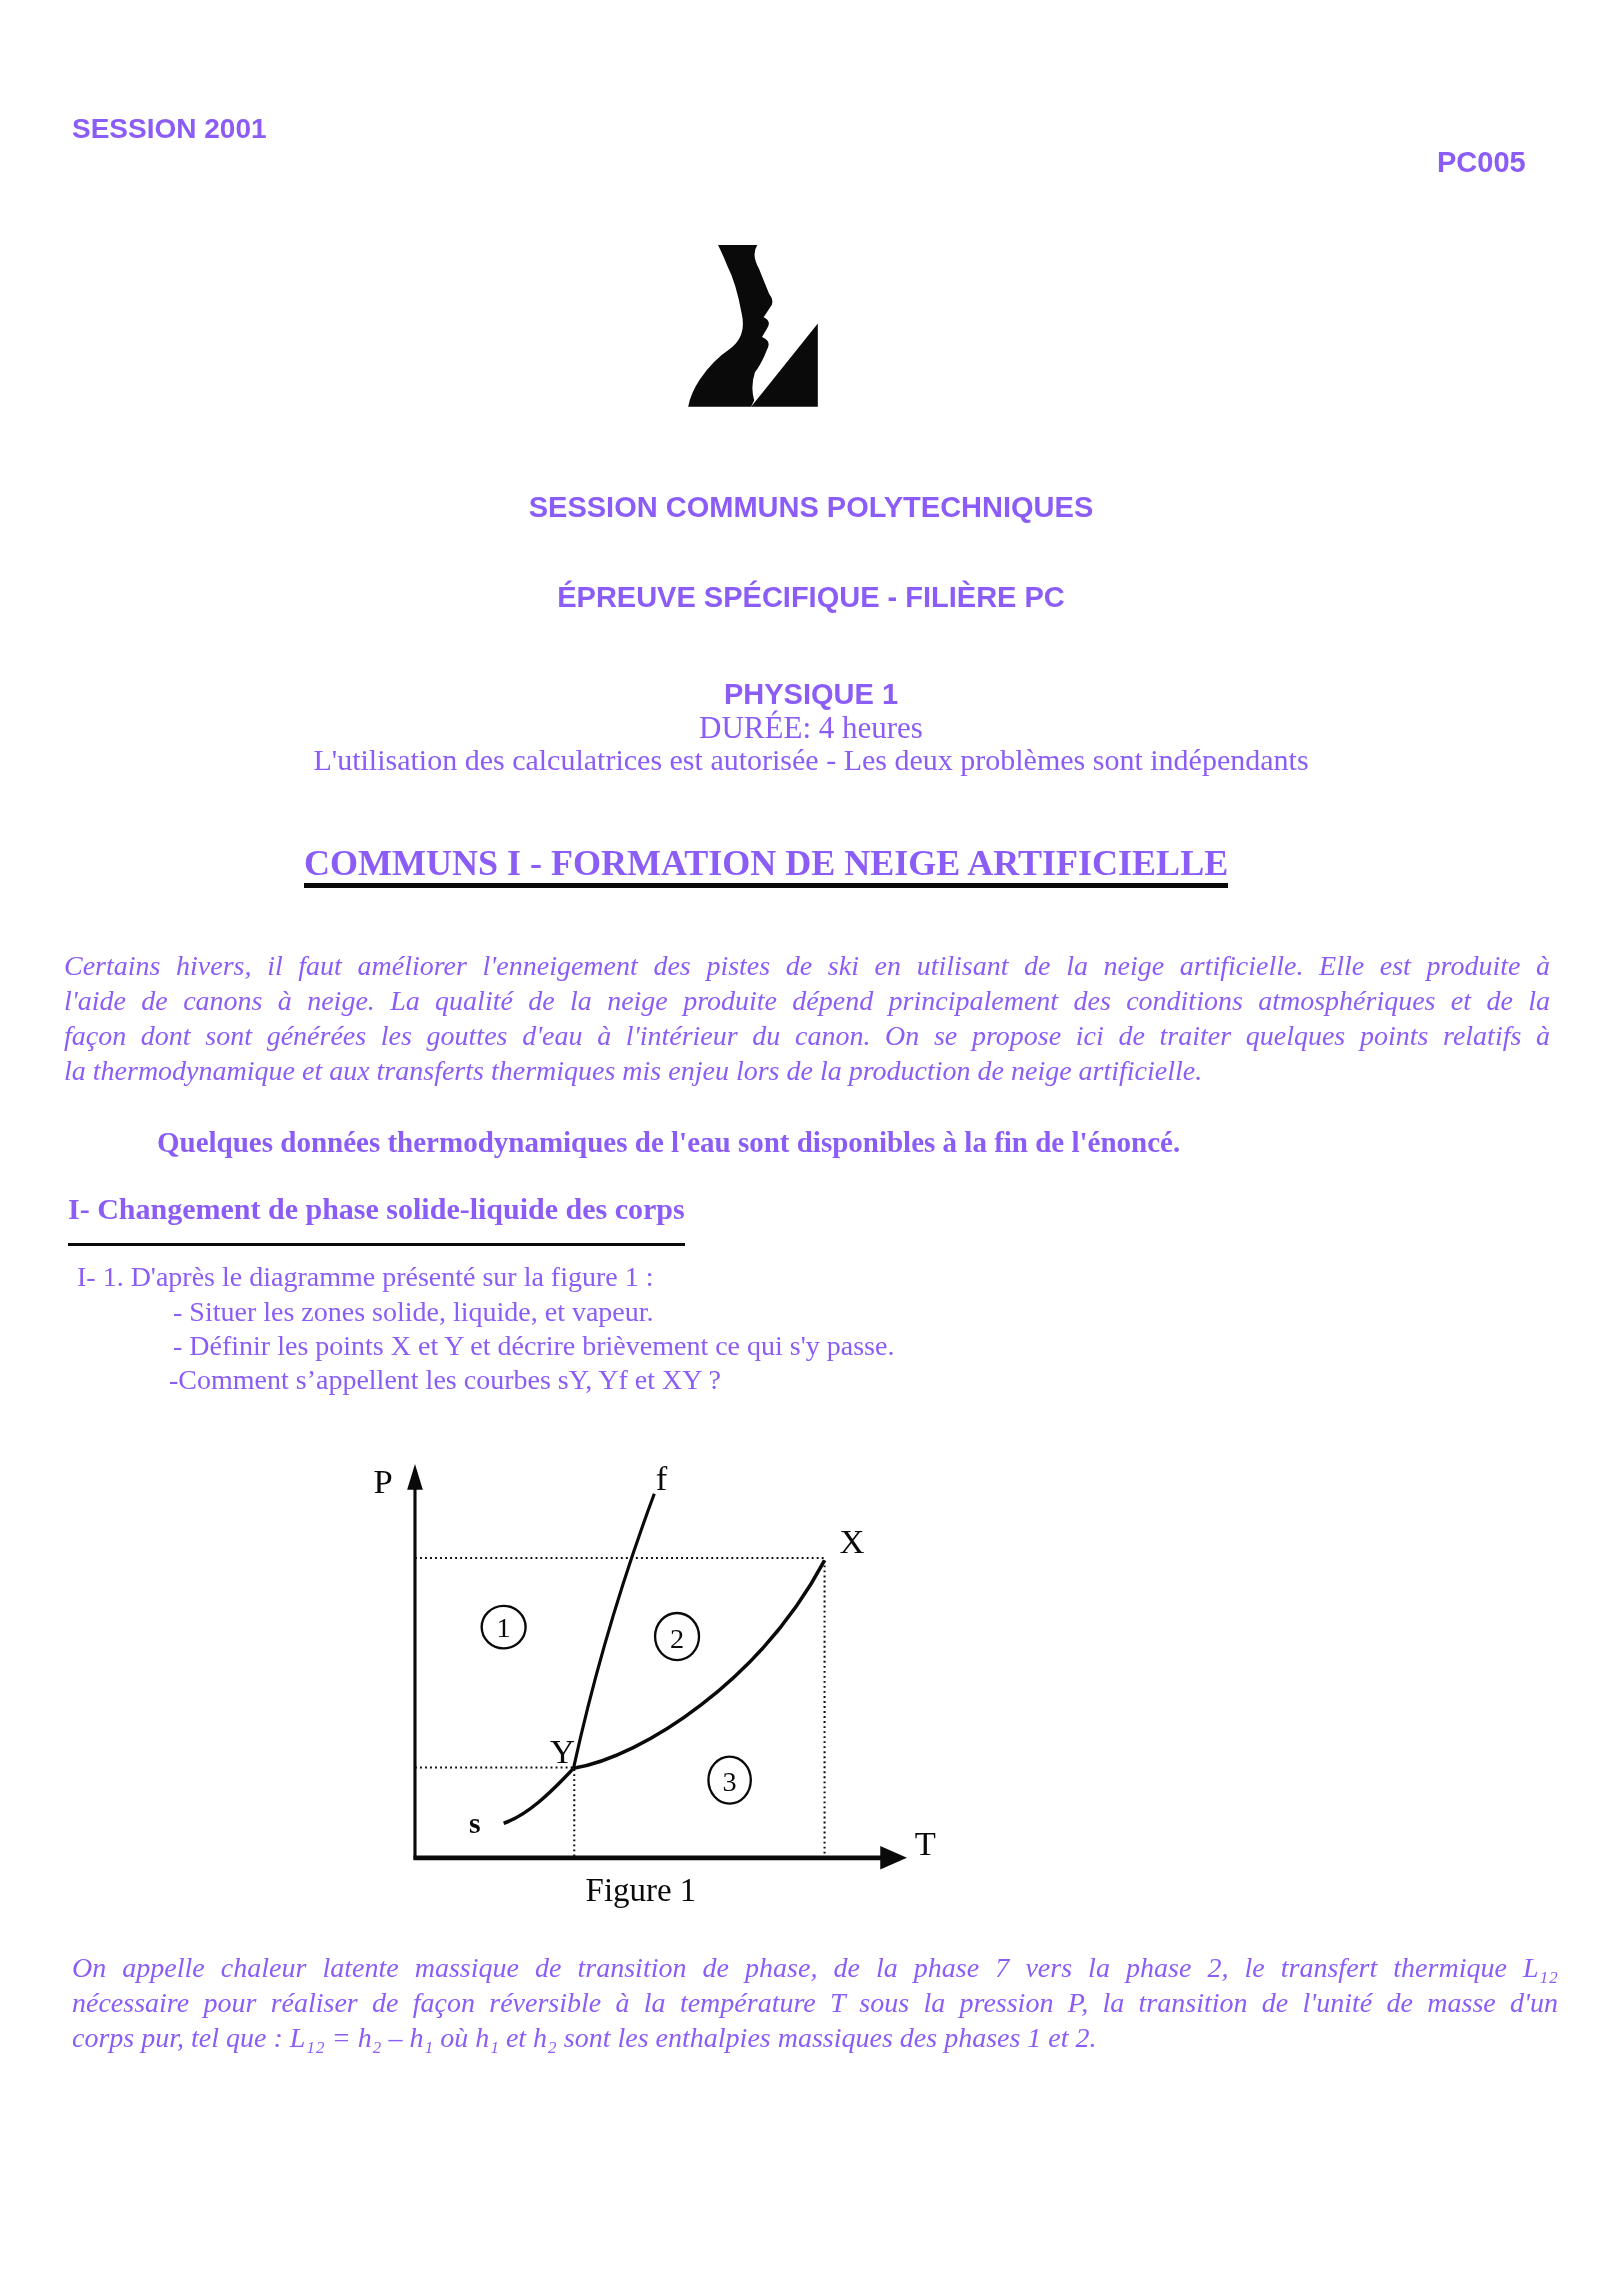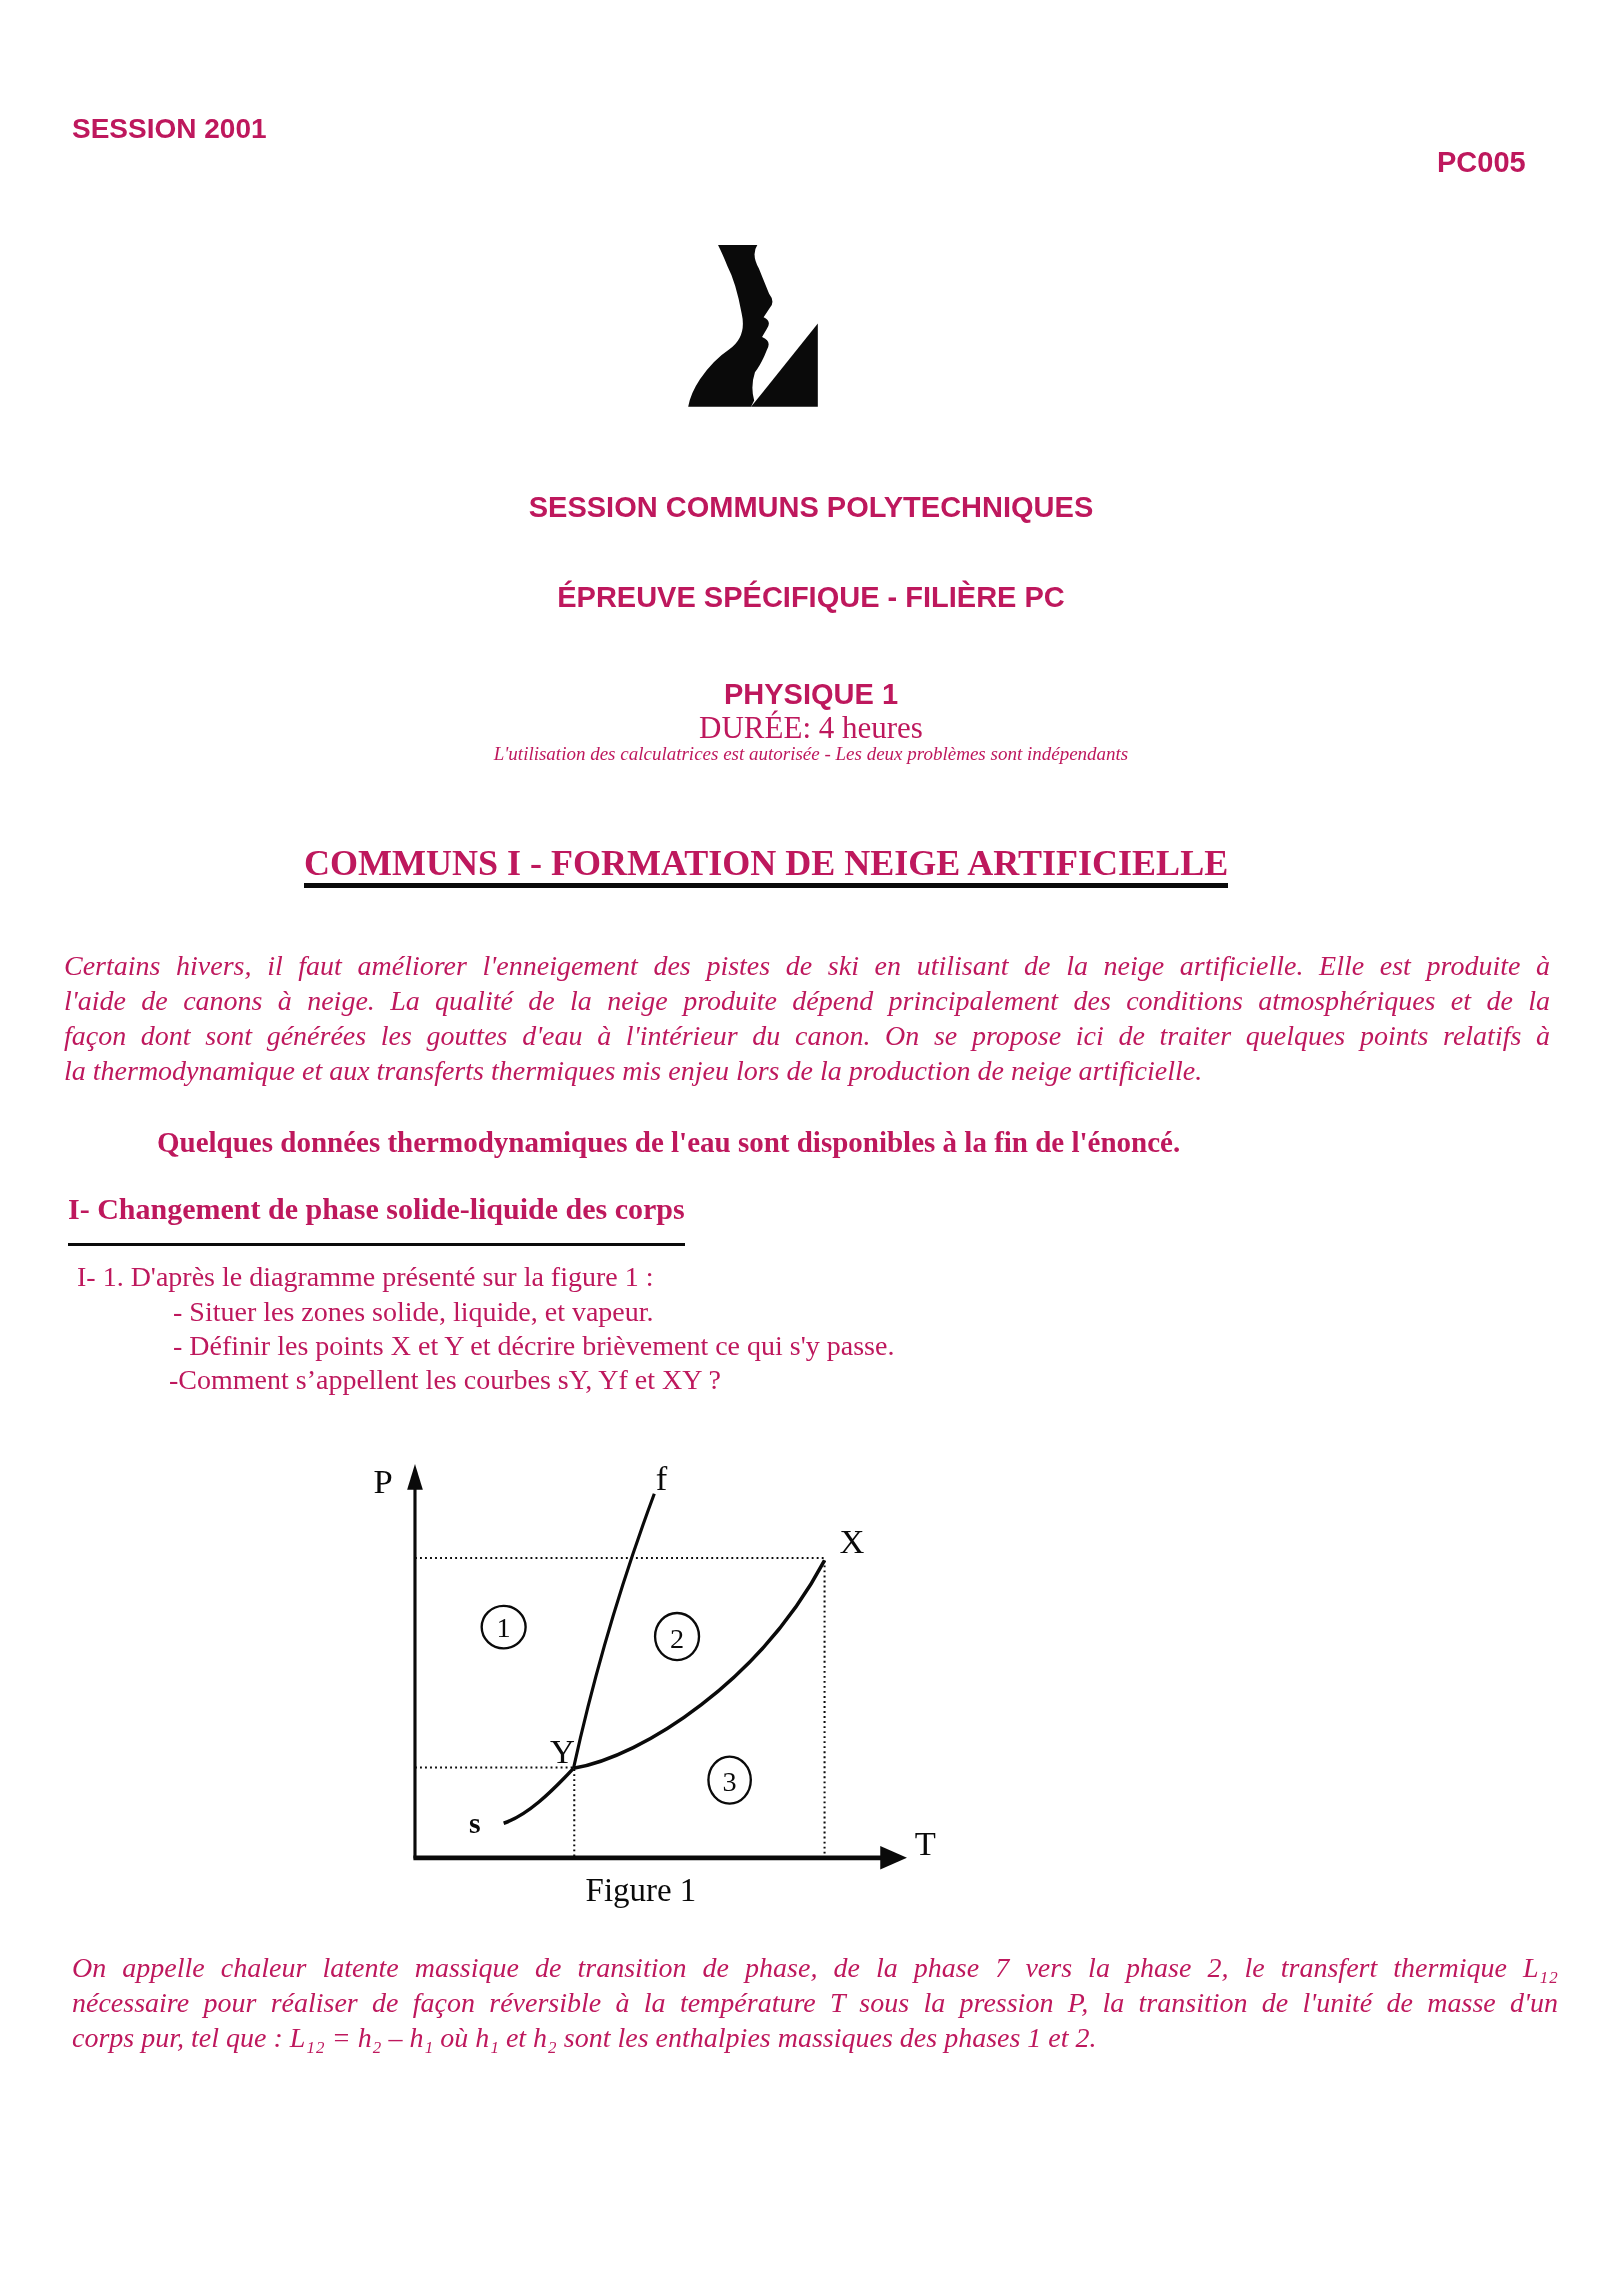--- a/index.html
+++ b/index.html
@@ -1,34 +1,34 @@
 <!DOCTYPE html>
 <html style="font-size:12.6px"><head>
 <meta charset="utf-8">
 <style>
   html,body { margin:0; padding:0; background:#777; }
   .page {
     position:relative; width:1622px; height:2295px;
-    background:#ffffff; color:#be185d; overflow:hidden;
+    background:#ffffff; color:#8b5cf6; overflow:hidden;
     font-family:"Liberation Serif","DejaVu Serif",serif;
   }
   .abs { position:absolute; }
   .sans { font-family:"Liberation Sans","DejaVu Sans",sans-serif; }
 
   .hdr-left  { left:72px;  top:115px; font-weight:700; font-size:28px; line-height:1; }
   .hdr-right { left:1437px; top:148px; font-weight:700; font-size:29px; line-height:1; }
 
   .logo { left:688px; top:245px; width:130px; height:165px; }
 
   .ctr { left:0; width:1622px; text-align:center; }
   .t1 { top:491px; font-weight:700; font-size:29px; }
   .t2 { top:581px; font-weight:700; font-size:29px; }
   .t3 { top:678px; font-weight:700; font-size:29px; }
   .t4 { top:710px; font-size:31px; }
-  .t5 { top:743px; font-size:19px; font-style:italic; }
+  .t5 { top:743px; font-size:30px; }
 
   .prob-head-wrap { left:304px; top:845px; }
   .prob-head {
     display:inline-block; font-weight:700; font-size:36px; line-height:1;
     padding-bottom:2.4px; border-bottom:5.5px solid #0a0a0a; letter-spacing:0px;
   }
 
   .para { width:1486px; font-style:italic; font-size:28px; line-height:35px; }
   .para-intro   { left:64px; top:948px; }
   .para-closing { left:72px; top:1950px; }

